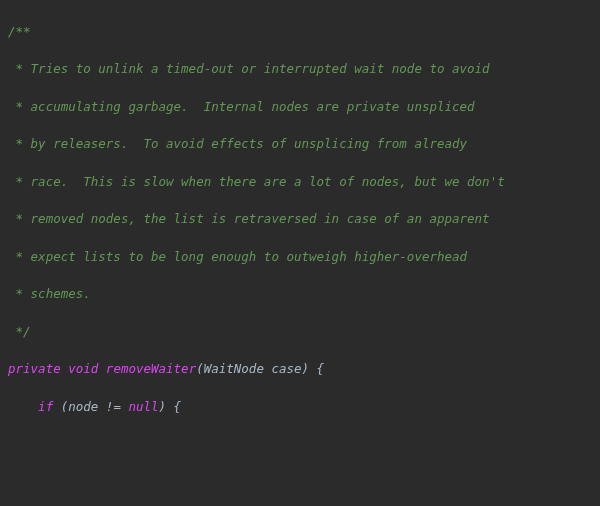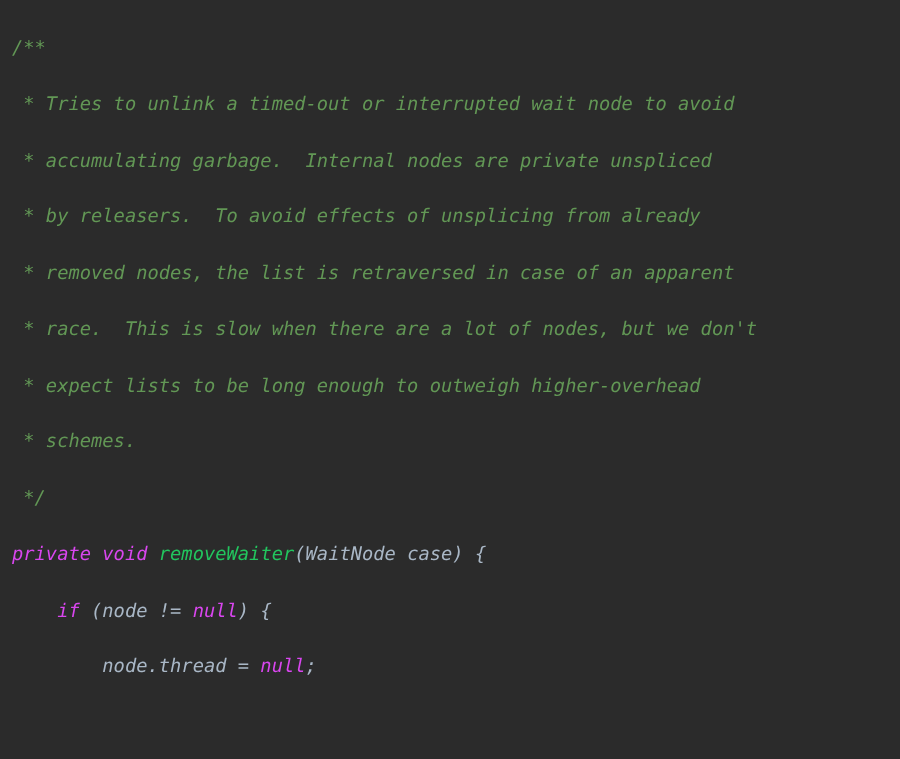--- a/index.html
+++ b/index.html
@@ -14,40 +14,39 @@
     height: 506px;
     overflow: hidden;
     font-style: italic;
   }
   .code {
     padding: 4px 0 0 8px;
     white-space: pre;
   }
   .cmt   { color: #629755; font-style: italic; }
   .kw    { color: #d946ef; }
-  .mname { color: #22c55e; }
+  .mname { color: #d946ef; }
   .param { font-style: italic; }
   .line { display:block; }
 </style>
 </head>
 <body>
 
 <div class="code">
 <span class="line"><span class="cmt">/**</span></span>
 <span class="line"><span class="cmt"> * Tries to unlink a timed-out or interrupted wait node to avoid</span></span>
 <span class="line"><span class="cmt"> * accumulating garbage.  Internal nodes are private unspliced</span></span>
 <span class="line"><span class="cmt"> * by releasers.  To avoid effects of unsplicing from already</span></span>
+<span class="line"><span class="cmt"> * race.  This is slow when there are a lot of nodes, but we don't</span></span>
 <span class="line"><span class="cmt"> * removed nodes, the list is retraversed in case of an apparent</span></span>
-<span class="line"><span class="cmt"> * race.  This is slow when there are a lot of nodes, but we don't</span></span>
 <span class="line"><span class="cmt"> * expect lists to be long enough to outweigh higher-overhead</span></span>
 <span class="line"><span class="cmt"> * schemes.</span></span>
 <span class="line"><span class="cmt"> */</span></span>
 <span class="line"><span class="kw">private</span> <span class="kw">void</span> <span class="mname">removeWaiter</span>(<span>WaitNode </span><span class="param">case</span>) {</span>
 <span class="line">    <span class="kw">if</span><span> (node != </span><span class="kw">null</span><span>) {</span></span>
-<span class="line">        <span>node.thread = </span><span class="kw">null</span><span>;</span></span>
 
 
 
 
 
 
 
 
 
 

